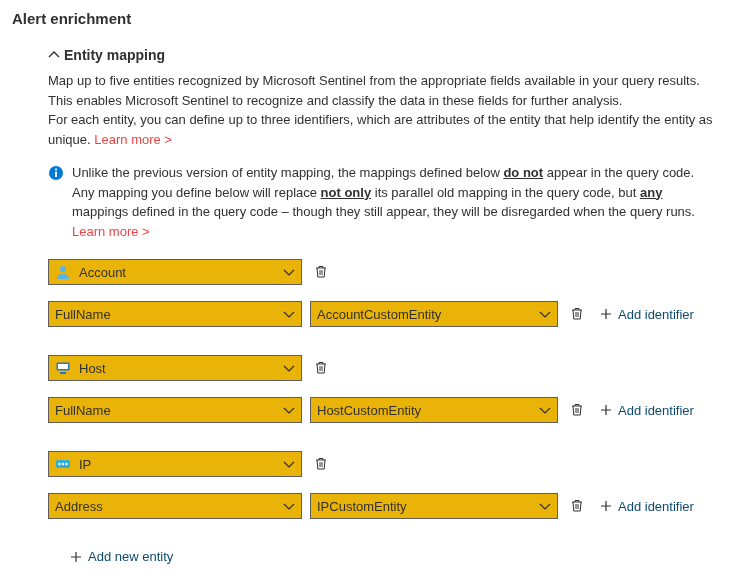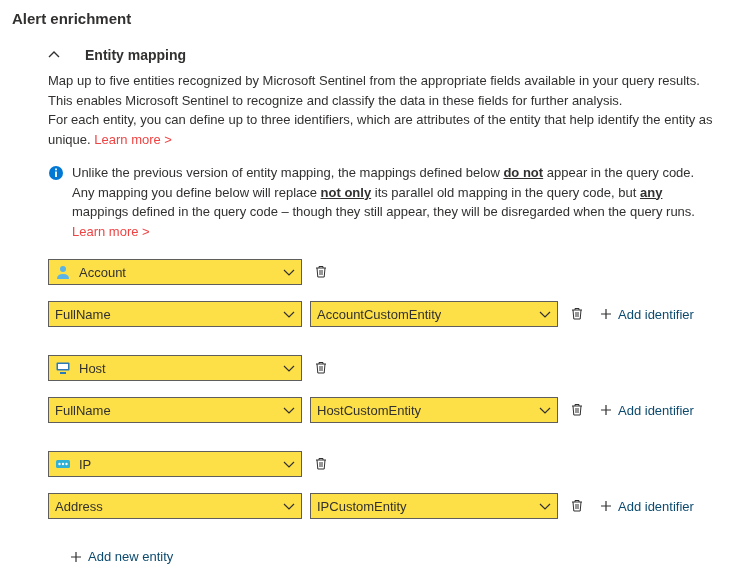--- a/index.html
+++ b/index.html
@@ -13,21 +13,21 @@
     background: #fff;
   }
   h2 {
     font-size: 15px;
     font-weight: 600;
     margin: 0 0 12px 0;
   }
   .section-header {
     display: flex;
     align-items: center;
-    gap: 25px;
+    gap: 4px;
     margin: 20px 0 8px 36px;
     font-weight: 600;
     font-size: 14px;
     cursor: pointer;
   }
   .section-header svg { flex: none; }
   .description {
     margin-left: 36px;
     margin-right: 8px;
     font-size: 13px;
@@ -57,21 +57,21 @@
     display: flex;
     align-items: center;
     gap: 8px;
     margin-bottom: 16px;
   }
   .dropdown {
     display: flex;
     align-items: center;
     justify-content: space-between;
     border: 1px solid #605e5c;
-    background: #fde047;
+    background: #eab308;
     height: 26px;
     padding: 0 6px;
     font-size: 13px;
     cursor: pointer;
     min-width: 0;
   }
   .dropdown .label {
     display: flex;
     align-items: center;
     gap: 8px;

